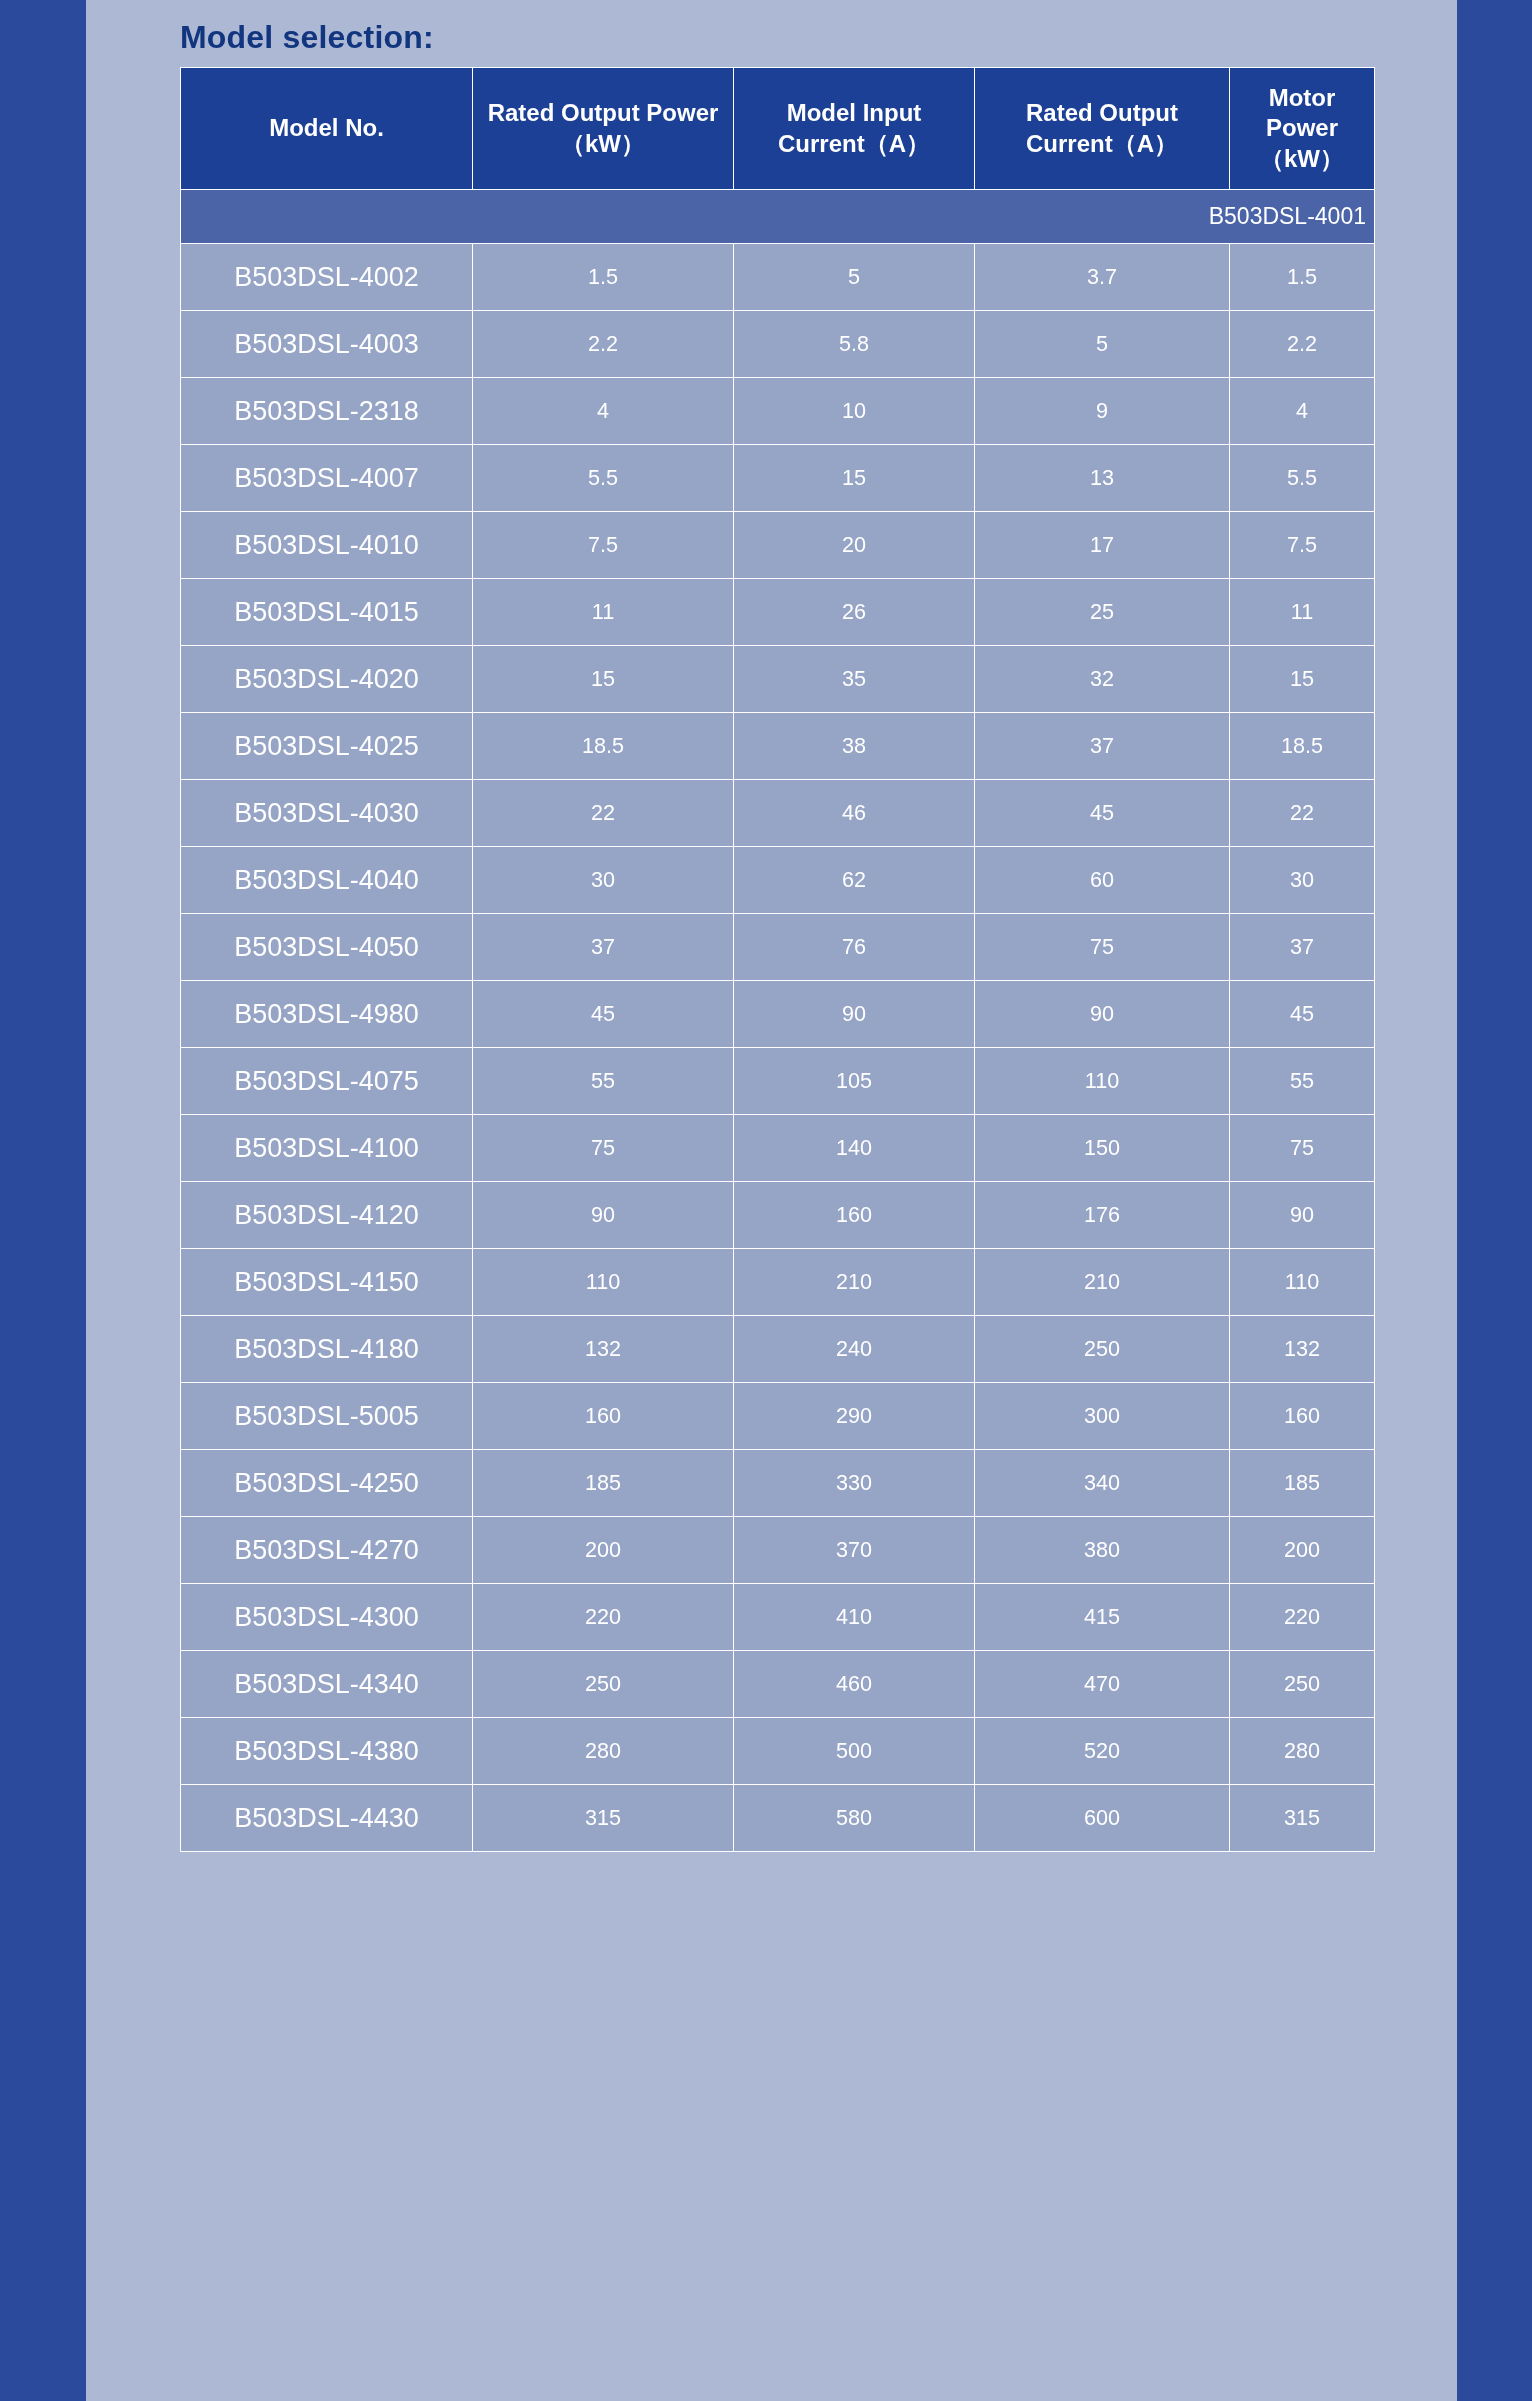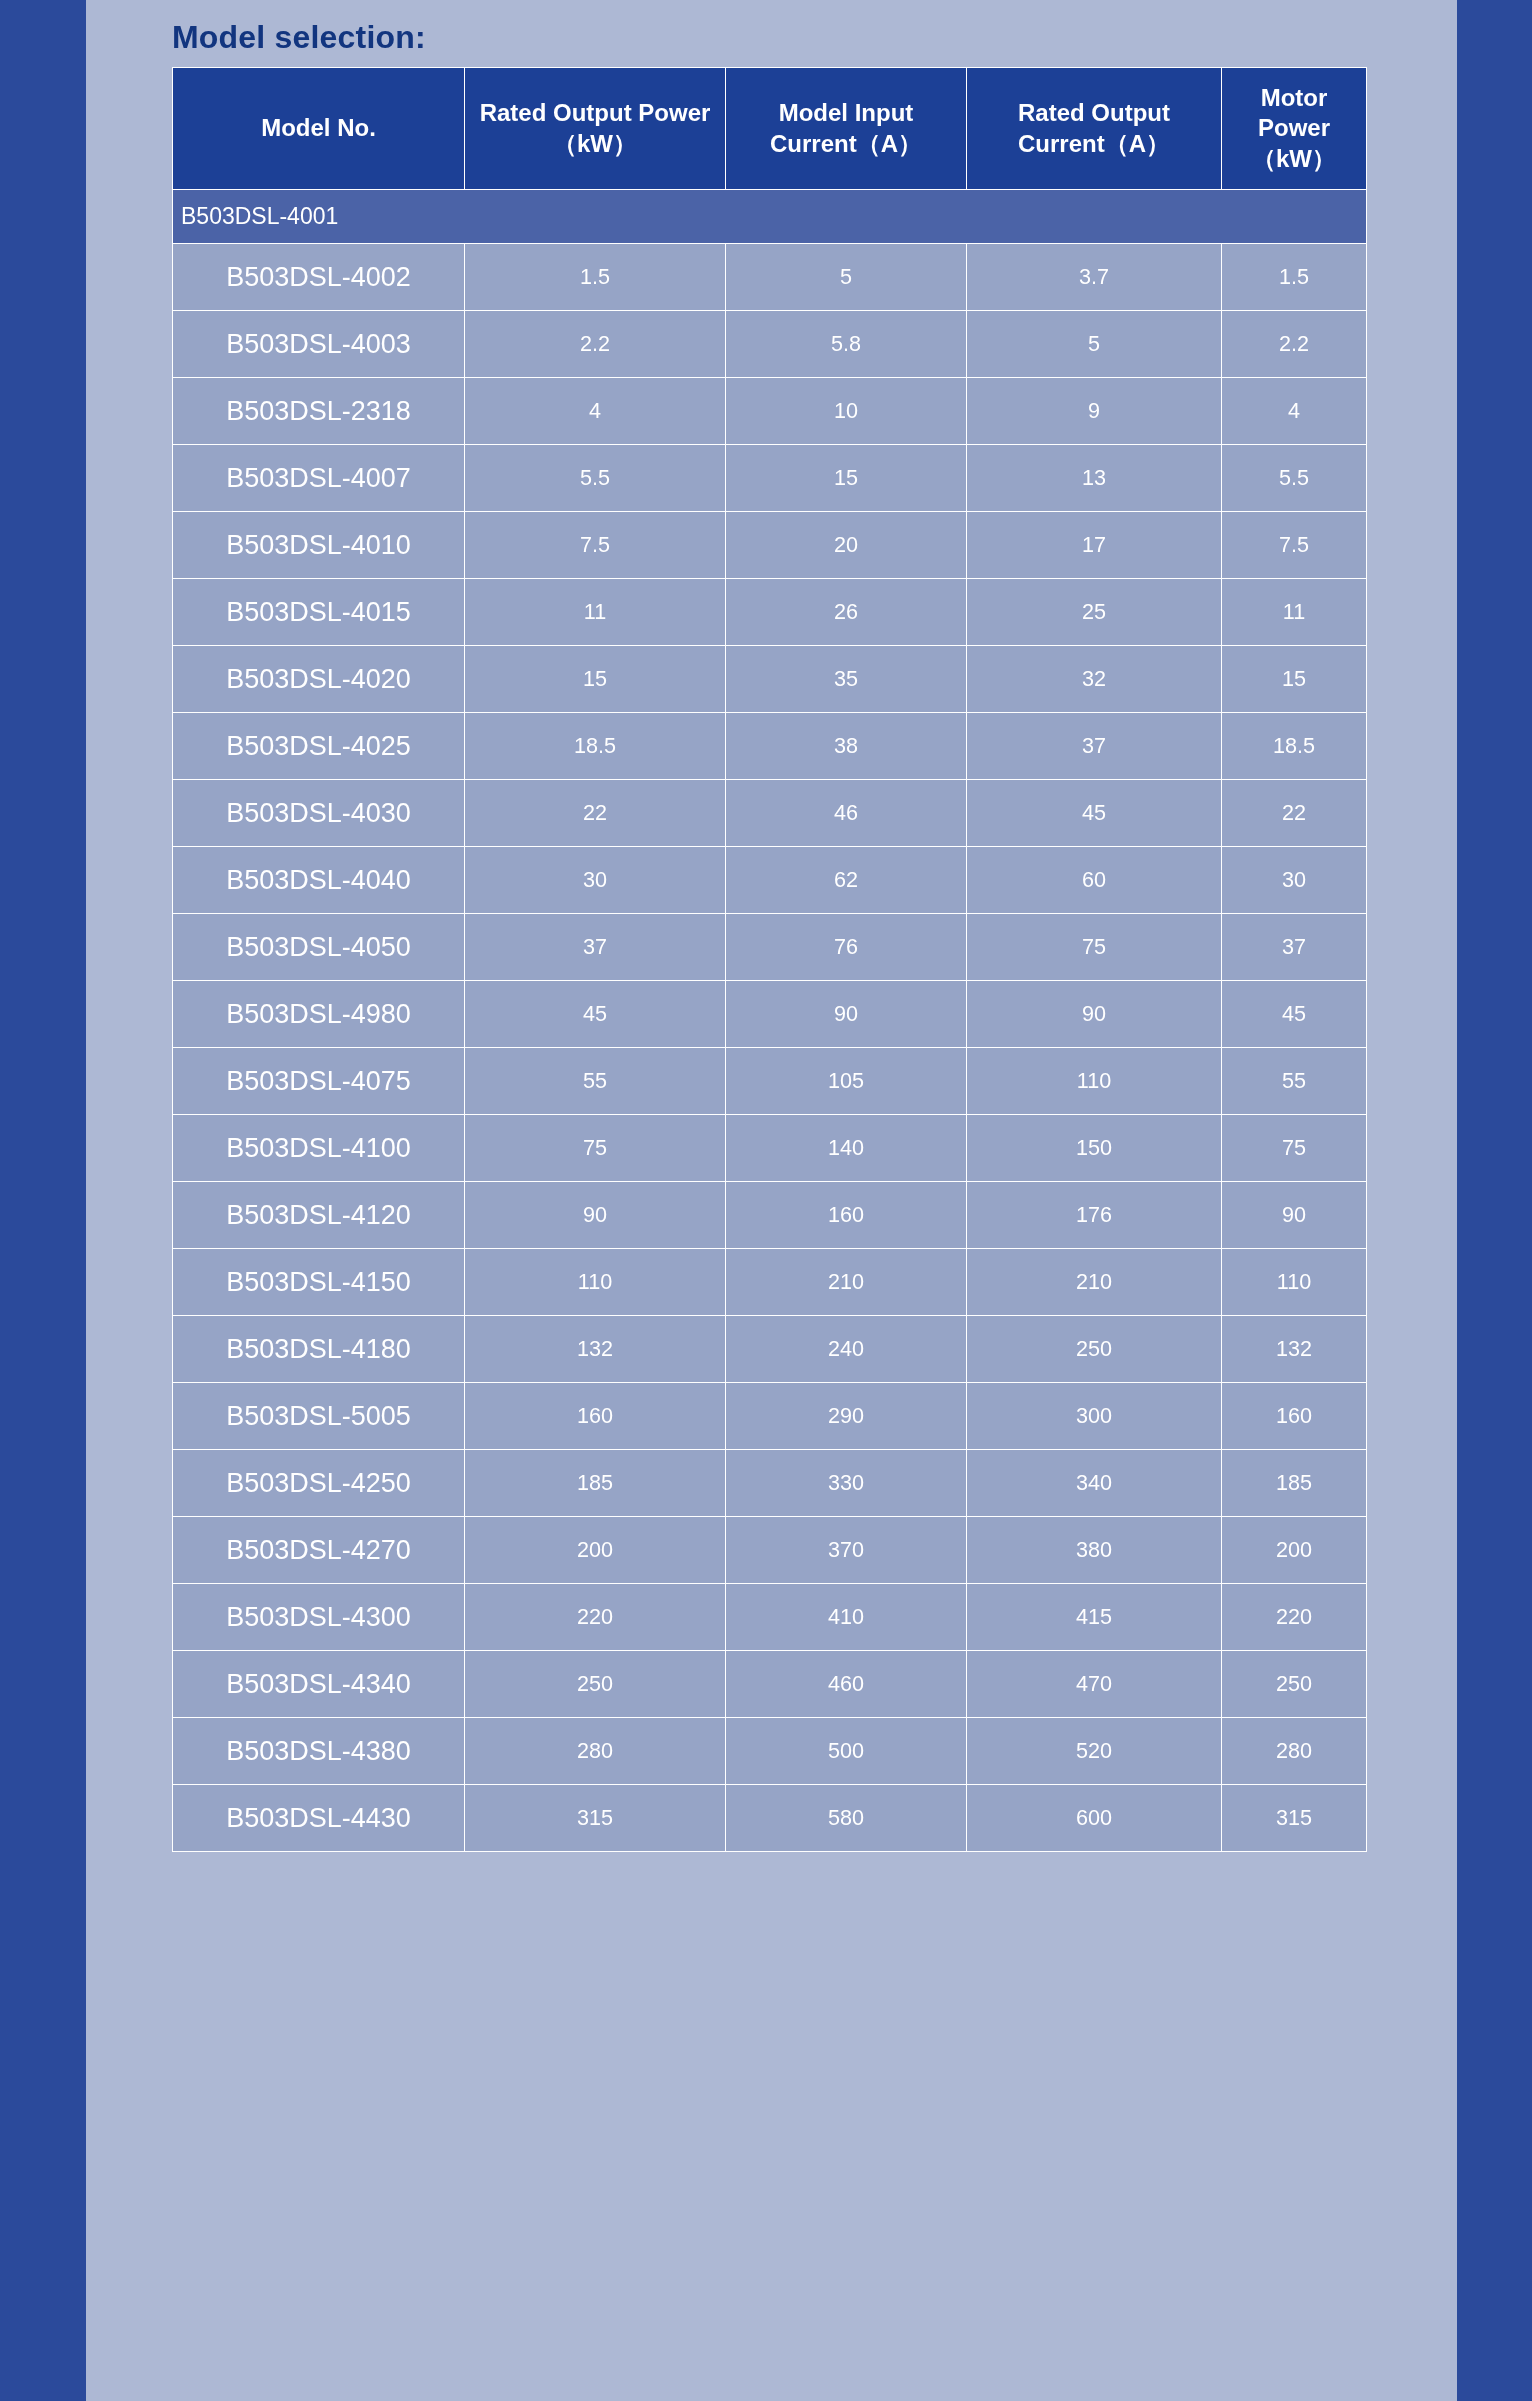--- a/index.html
+++ b/index.html
@@ -19,21 +19,21 @@
     min-height: 2401px;
     box-sizing: border-box;
     background:
       linear-gradient(to right,
         #2b4a9b 0px, #2b4a9b 86px,
         #adb8d4 86px, #adb8d4 1457px,
         #2b4a9b 1457px, #2b4a9b 1533px);
   }
   .content {
     position: absolute;
-    left: 86px;
+    left: 94px;
     top: 0;
     width: 1402px;
     padding: 0;
   }
   .title {
     margin: 0;
     padding: 17.6px 0 11.2px 86px;
     color: #12357f;
     font-size: 32px;
     font-weight: bold;
@@ -63,21 +63,21 @@
     text-align: center;
     vertical-align: middle;
     height: 108px;
     box-sizing: border-box;
   }
   tr.group-row td {
     background: #4b63a7;
     color: #ffffff;
     font-size: 23px;
     font-weight: normal;
-    text-align: left;
+    text-align: right;
     padding: 12.8px 8px;
     border: 1.6px solid #ffffff;
     height: 54px;
     box-sizing: border-box;
   }
   tbody td {
     background: #96a4c6;
     color: #ffffff;
     border: 1.6px solid #ffffff;
     text-align: center;

